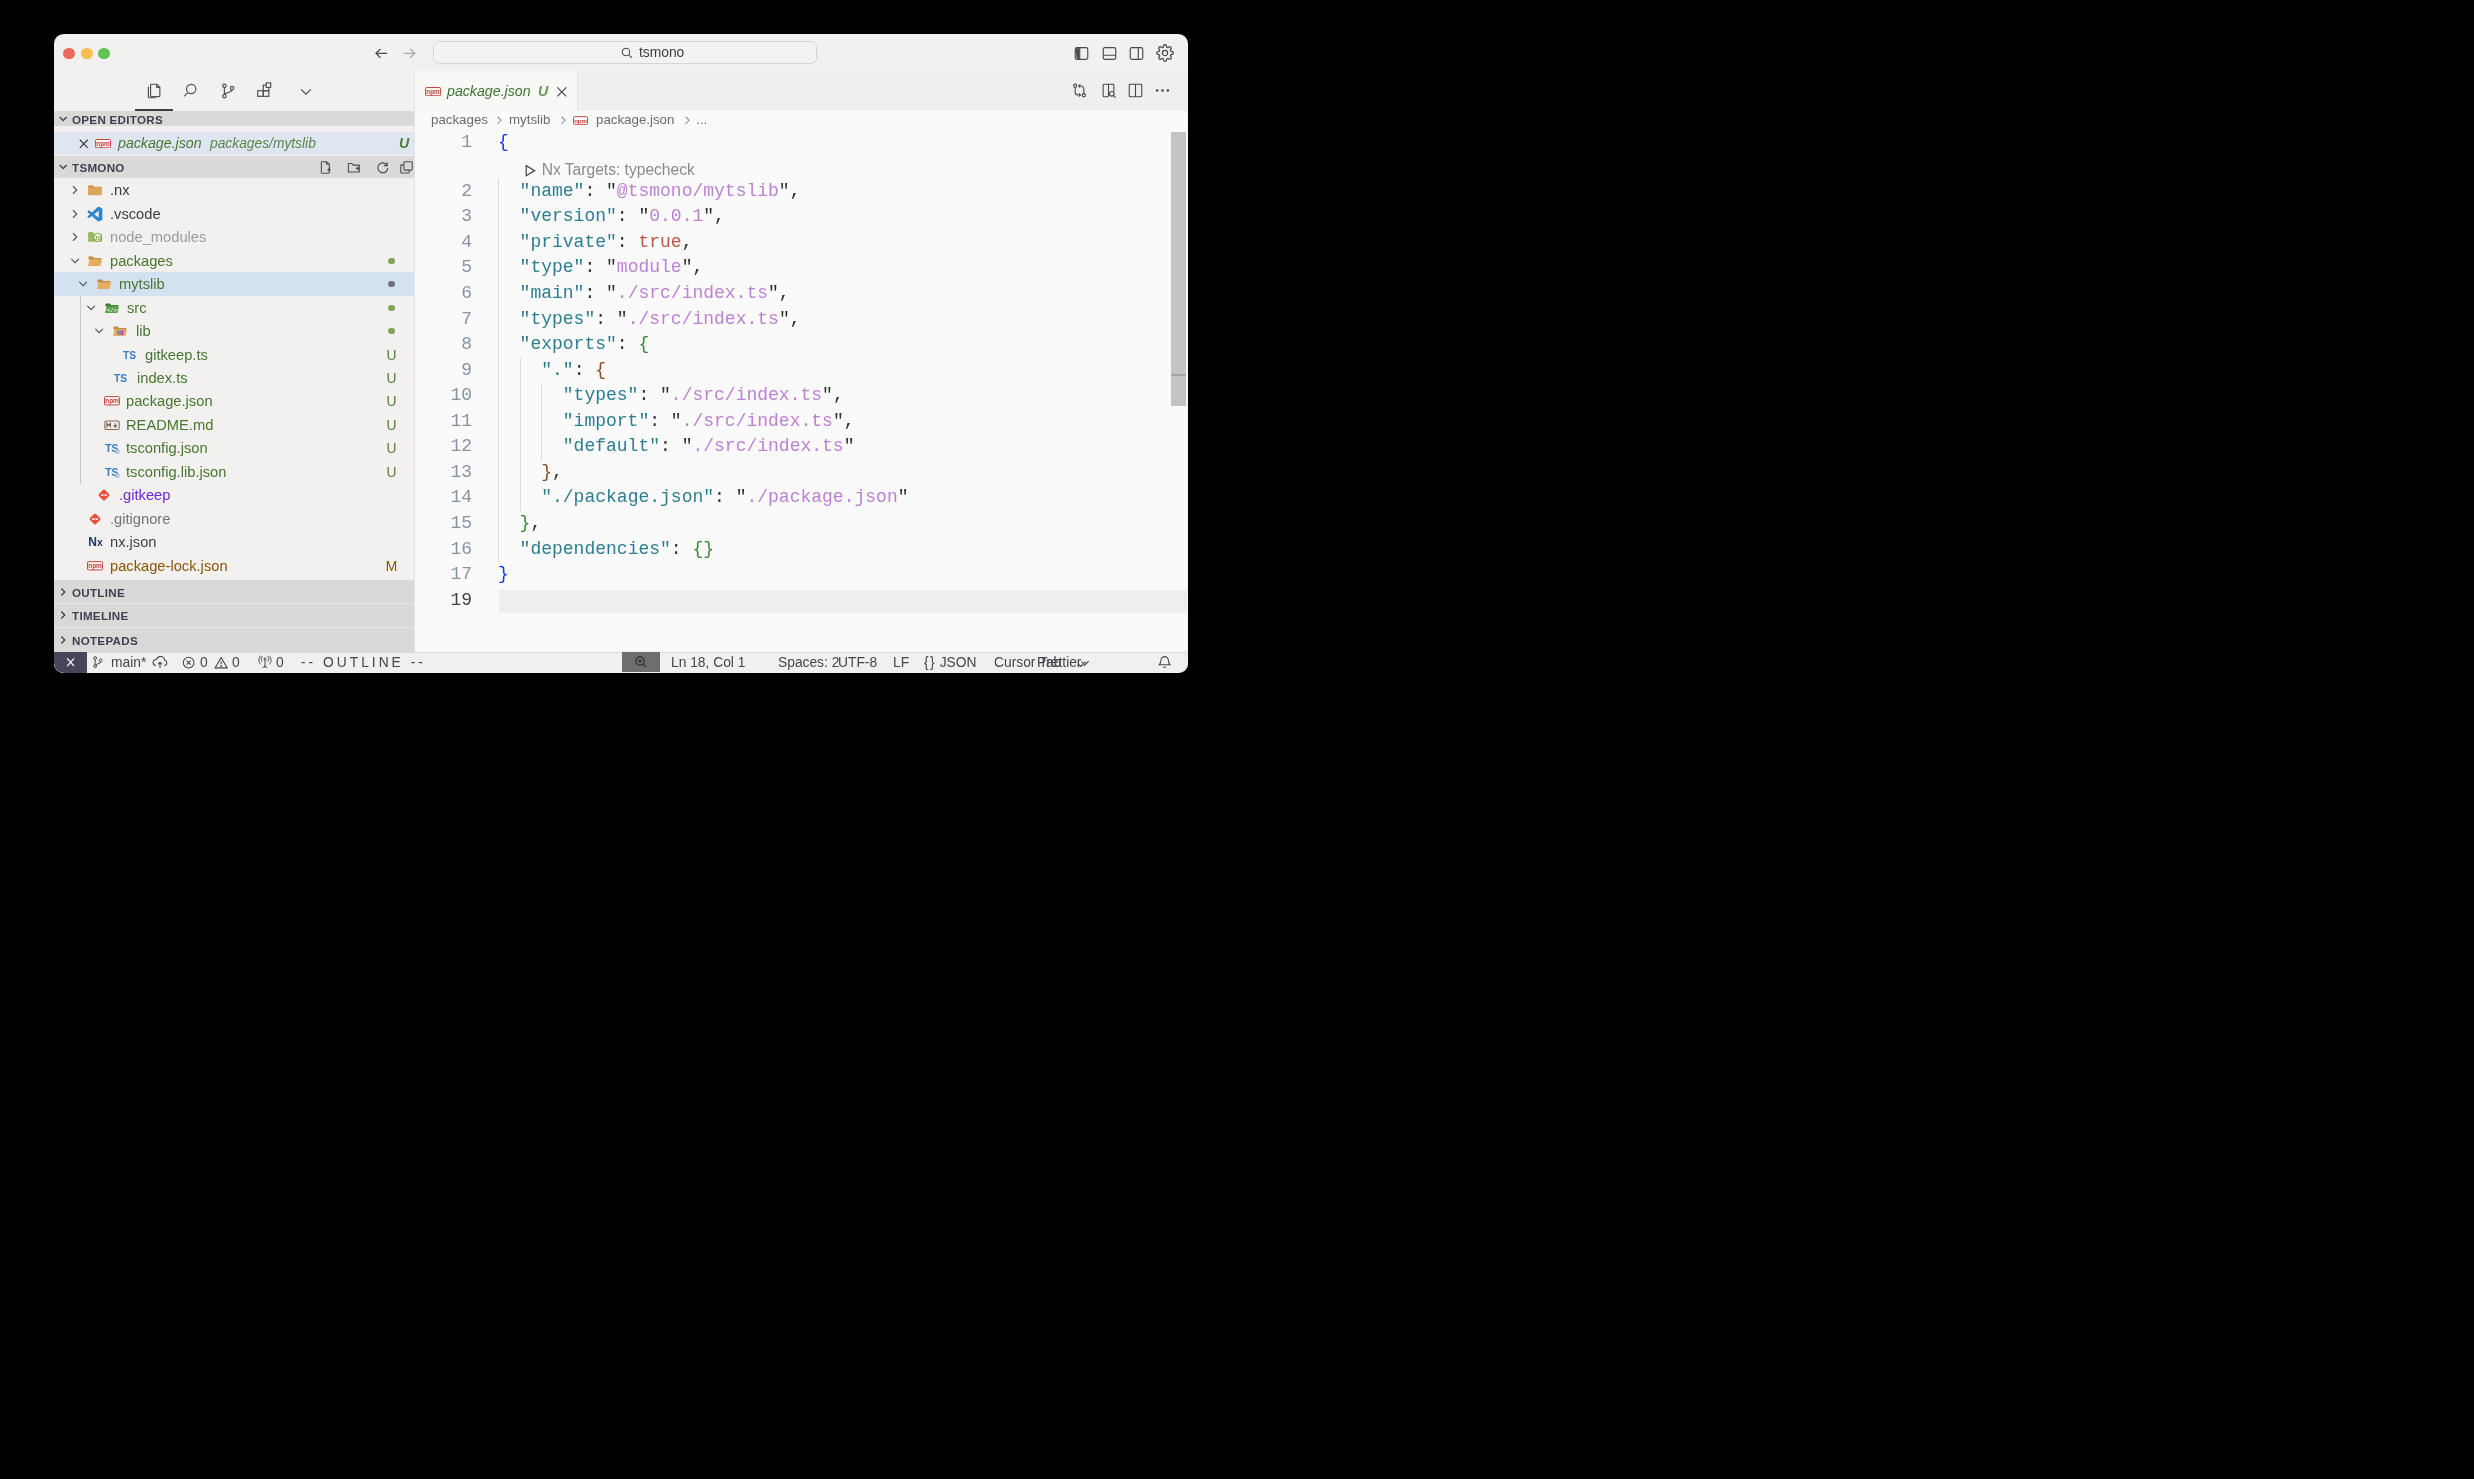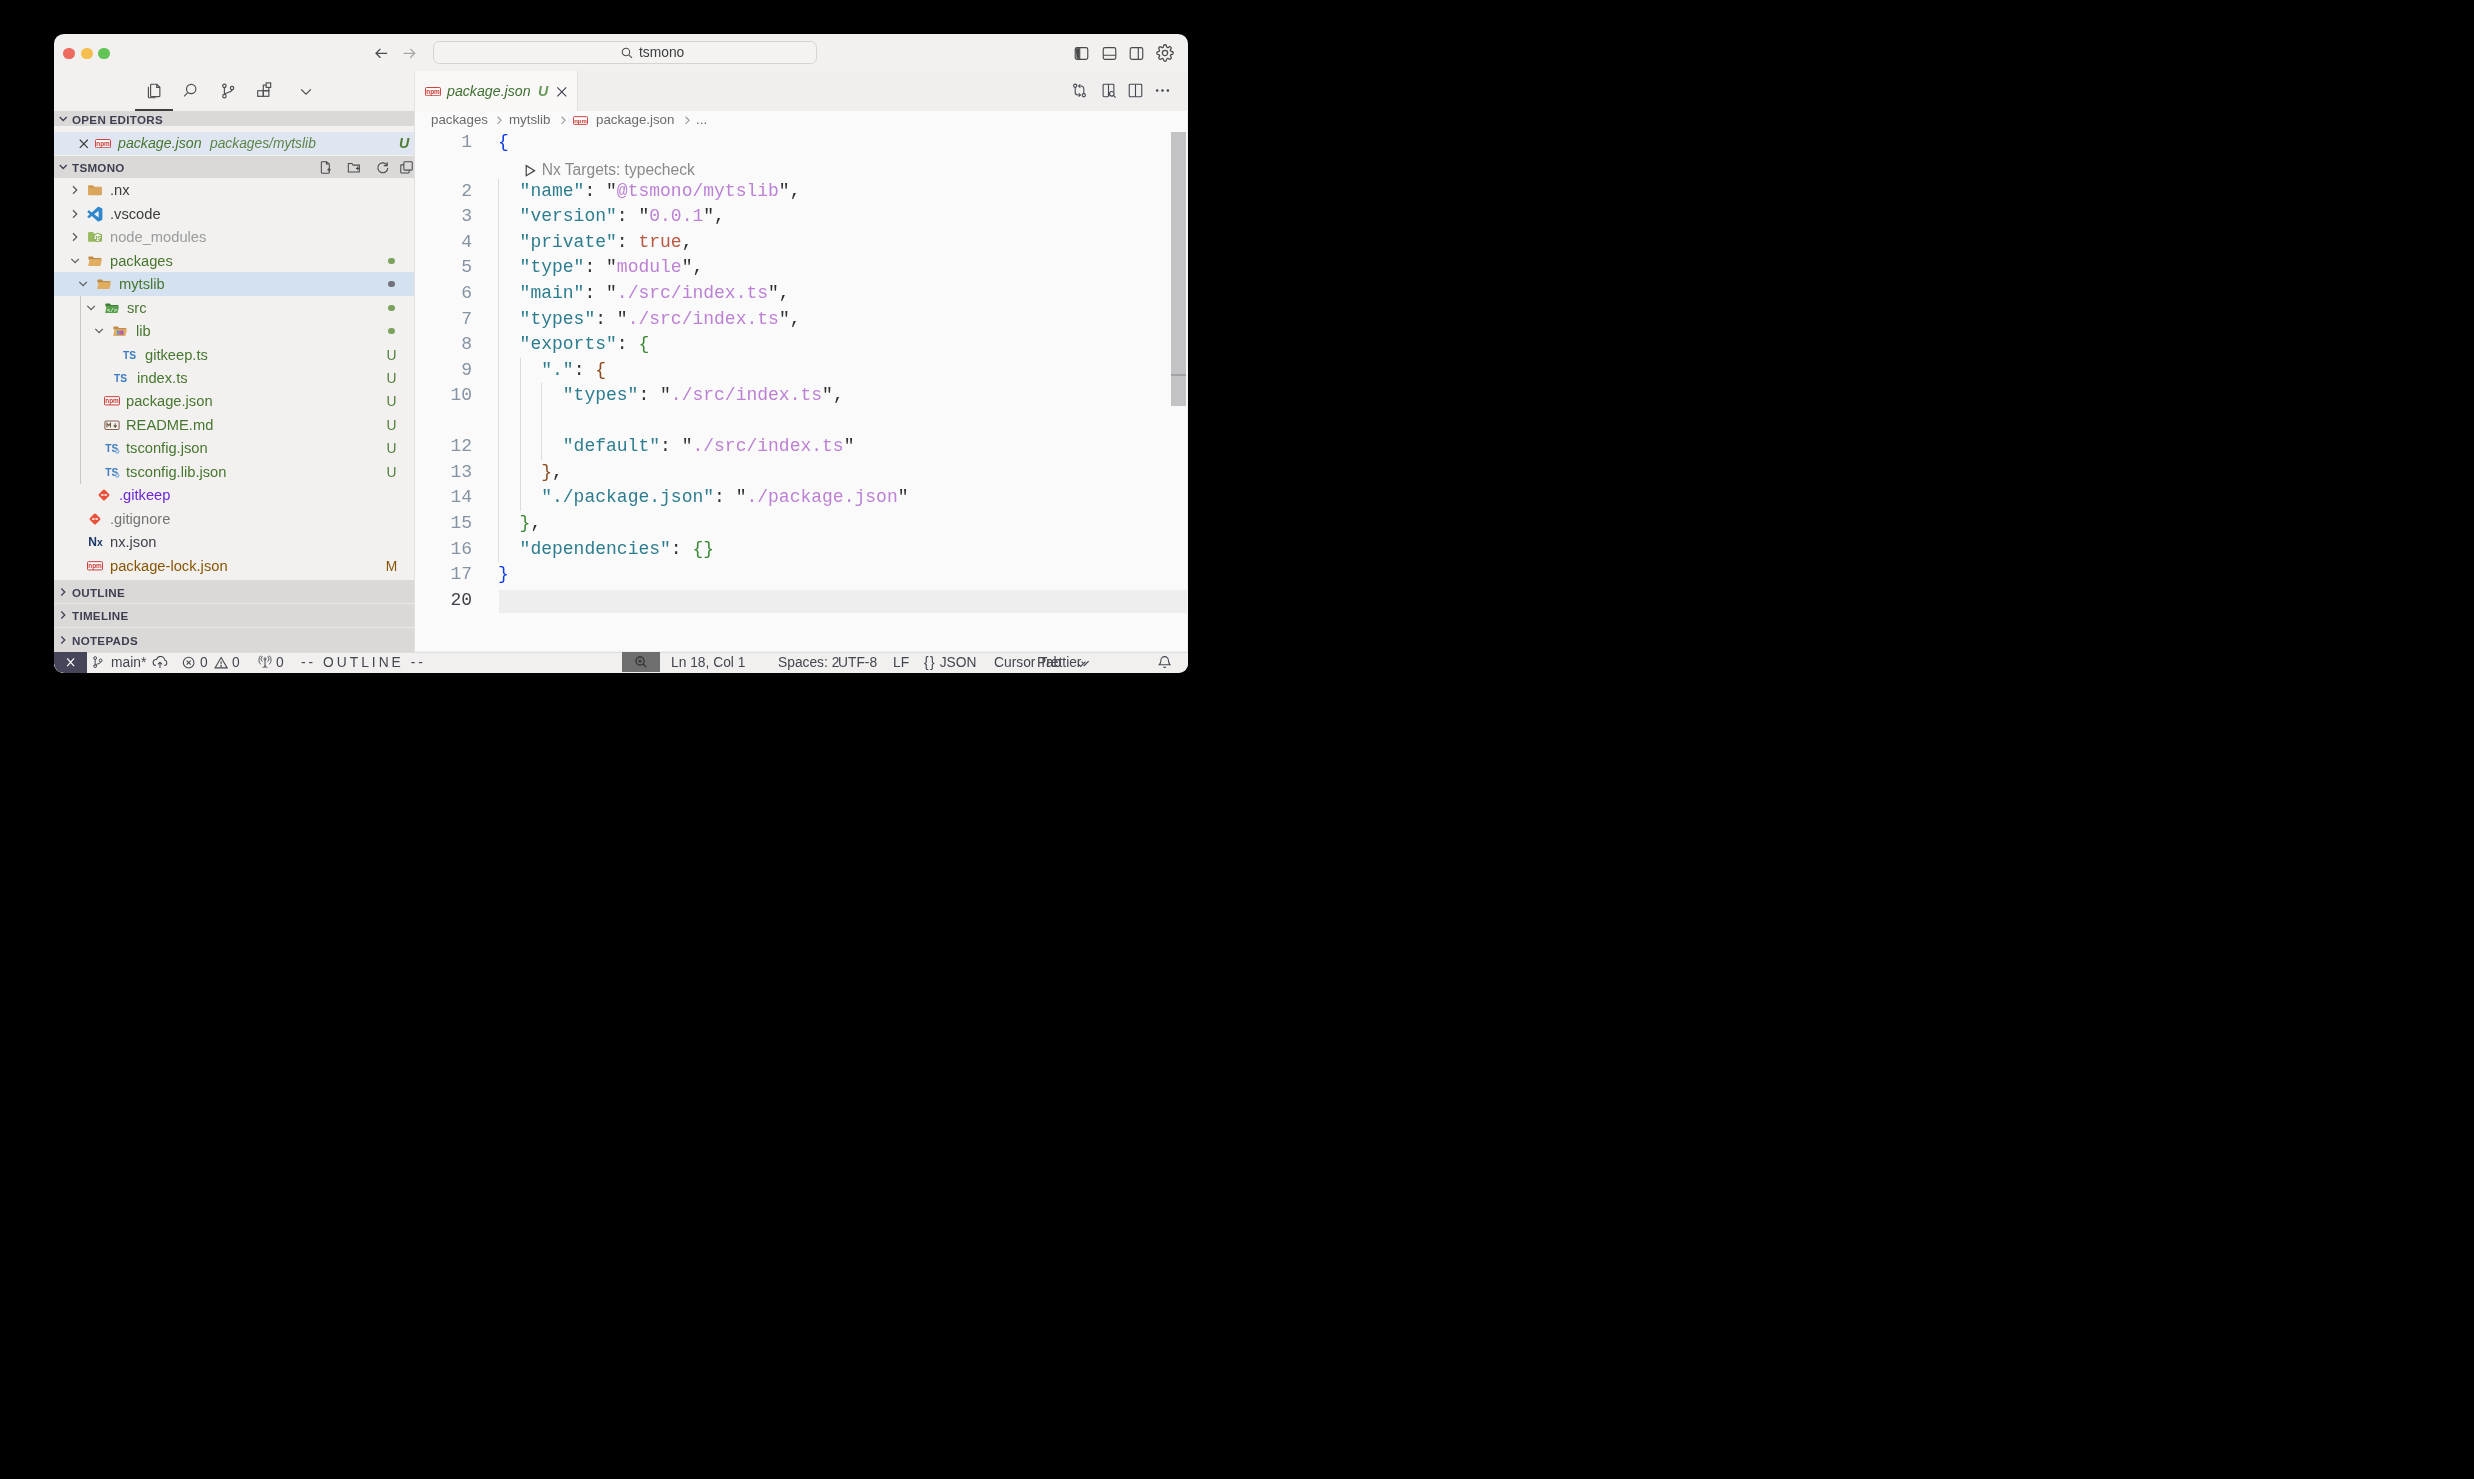--- a/index.html
+++ b/index.html
@@ -434,23 +434,24 @@
       </svg>Nx Targets: typecheck</div>
 <div class="cl" style="top:145px"><span class="ln">2</span><span class="ct">  <span class="k">"name"</span>: "<span class="s">@tsmono/mytslib</span>",</span></div>
 <div class="cl" style="top:170px"><span class="ln">3</span><span class="ct">  <span class="k">"version"</span>: "<span class="s">0.0.1</span>",</span></div>
 <div class="cl" style="top:196px"><span class="ln">4</span><span class="ct">  <span class="k">"private"</span>: <span class="t">true</span>,</span></div>
 <div class="cl" style="top:221px"><span class="ln">5</span><span class="ct">  <span class="k">"type"</span>: "<span class="s">module</span>",</span></div>
 <div class="cl" style="top:247px"><span class="ln">6</span><span class="ct">  <span class="k">"main"</span>: "<span class="s">./src/index.ts</span>",</span></div>
 <div class="cl" style="top:273px"><span class="ln">7</span><span class="ct">  <span class="k">"types"</span>: "<span class="s">./src/index.ts</span>",</span></div>
 <div class="cl" style="top:298px"><span class="ln">8</span><span class="ct">  <span class="k">"exports"</span>: <span class="b2">{</span></span></div>
 <div class="cl" style="top:324px"><span class="ln">9</span><span class="ct">    <span class="k">"."</span>: <span class="b3">{</span></span></div>
 <div class="cl" style="top:349px"><span class="ln">10</span><span class="ct">      <span class="k">"types"</span>: "<span class="s">./src/index.ts</span>",</span></div>
+<div class="cl" style="top:375px"><span class="ln">11</span><span class="ct">      <span class="k">"import"</span>: "<span class="s">./src/index.ts</span>",</span></div>
 <div class="cl" style="top:400px"><span class="ln">12</span><span class="ct">      <span class="k">"default"</span>: "<span class="s">./src/index.ts</span>"</span></div>
 <div class="cl" style="top:426px"><span class="ln">13</span><span class="ct">    <span class="b3">}</span>,</span></div>
 <div class="cl" style="top:451px"><span class="ln">14</span><span class="ct">    <span class="k">"./package.json"</span>: "<span class="s">./package.json</span>"</span></div>
 <div class="cl" style="top:477px"><span class="ln">15</span><span class="ct">  <span class="b2">}</span>,</span></div>
 <div class="cl" style="top:503px"><span class="ln">16</span><span class="ct">  <span class="k">"dependencies"</span>: <span class="b2">{}</span></span></div>
 <div class="cl" style="top:528px"><span class="ln">17</span><span class="ct"><span class="b1">}</span></span></div>
-<div class="cl" style="top:554px"><span class="ln" style="color:#41414b">20</span></div>
+<div class="cl" style="top:554px"><span class="ln" style="color:#41414b">19</span></div>
 <div class="a" style="left:1117px;top:98px;width:15px;height:274px;background:#c3c3c6"></div>
 <div class="a" style="left:1117px;top:340px;width:15px;height:1.8px;background:#a3a3a7"></div>
 </div>
 
 
 </body></html>

